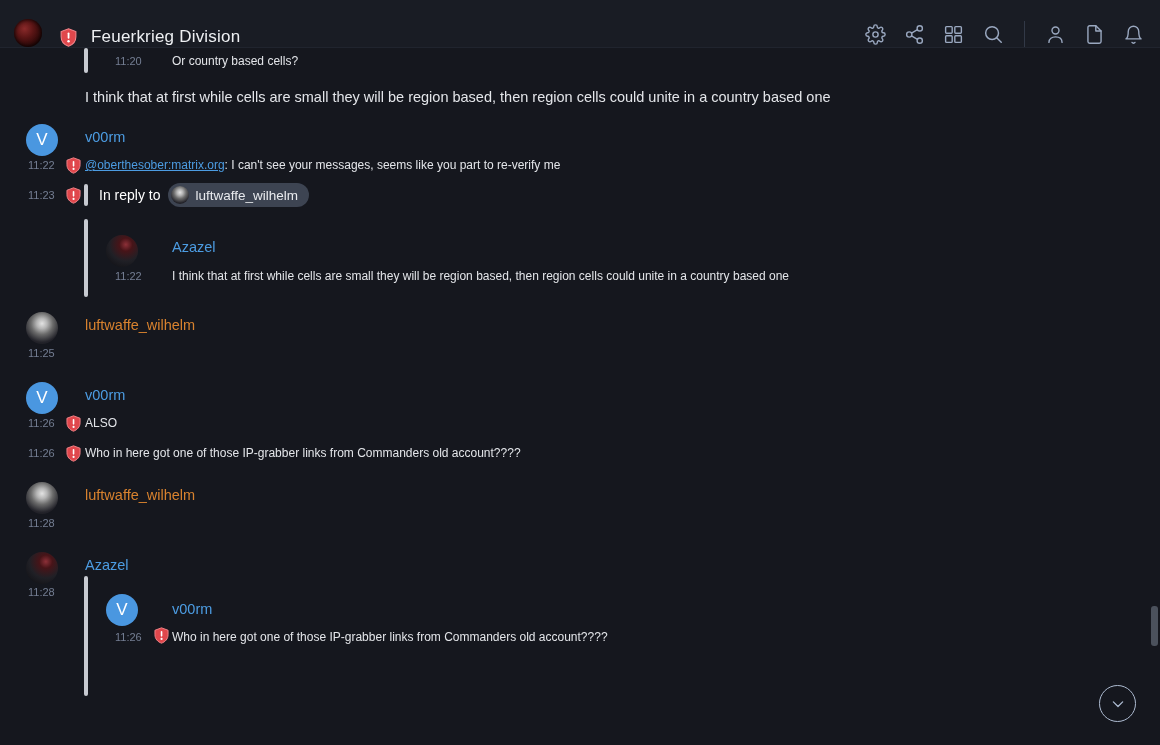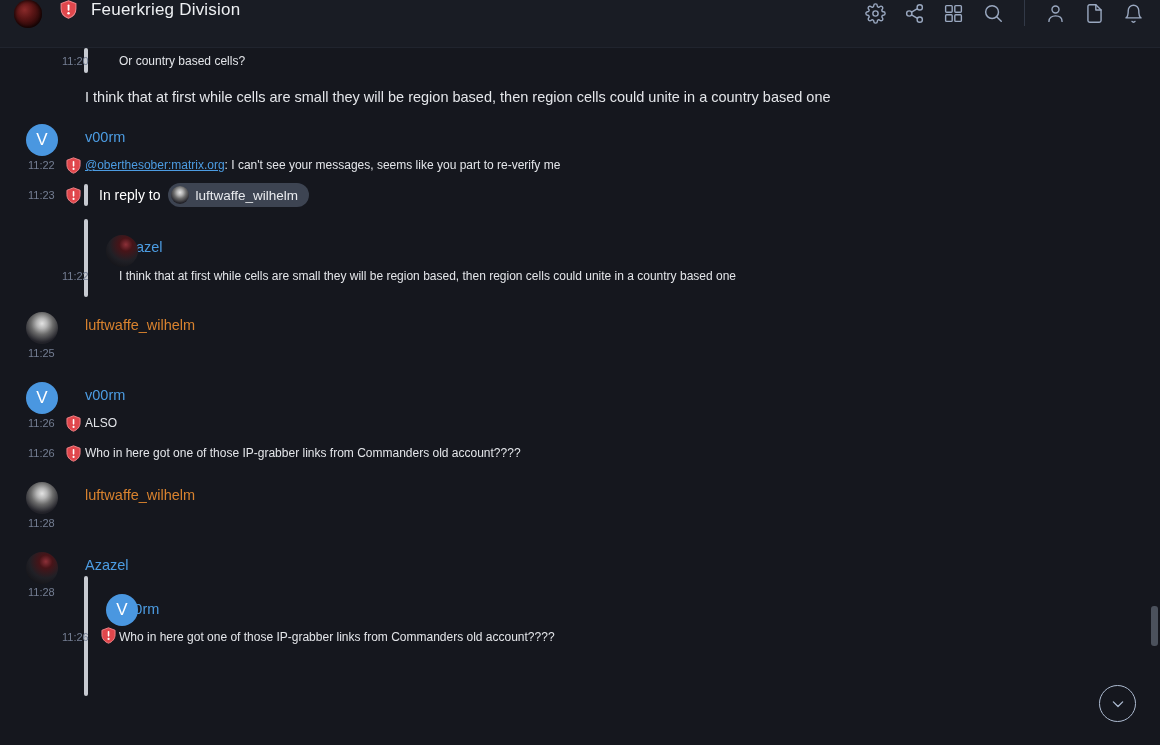--- a/index.html
+++ b/index.html
@@ -7,21 +7,21 @@
   body {
     background:#15171e;
     font-family:"Liberation Sans","DejaVu Sans",sans-serif;
     color:#e3e5e9;
     position:relative;
   }
   
   .topbar {
     position:absolute; top:0; left:0; right:0; height:48px;
     background:#191c24; border-bottom:1px solid #20242e;
-    display:flex; align-items:flex-start; padding:0 14px; z-index:10;
+    display:flex; align-items:flex-end; padding:0 14px; z-index:10;
   }
   .room-avatar {
     width:28px; height:28px; border-radius:50%; flex:0 0 auto;
     background:radial-gradient(circle at 38% 35%, #8a2a2a 0%, #5a1515 35%, #2a0808 70%, #120404 100%);
     box-shadow:inset 0 0 4px #000;
   }
   .shield { display:inline-flex; align-items:center; justify-content:center; }
   .topbar .shield { margin-left:18px; }
   .room-title { font-size:17px; font-weight:500; color:#edeff2; margin-left:14px; letter-spacing:.2px; }
   .hicons { margin-left:auto; display:flex; align-items:center; gap:14px; }
@@ -40,21 +40,21 @@
   .uname { font-size:14.5px; font-weight:500; cursor:pointer; }
   .row { position:relative; height:30px; padding-left:85px; display:flex; align-items:center; }
   .time { position:absolute; left:28px; top:0; height:100%; display:flex; align-items:center;
           font-size:11px; color:#747e93; }
   .gshield { position:absolute; left:66px; top:0; height:100%; display:flex; align-items:center; }
   .mtext { font-size:12px; color:#e3e5e9; white-space:nowrap; }
   .mlink { color:#4c9ce2; text-decoration:underline; cursor:pointer;text-align:right; }
   .body-text { margin-left:85px; font-size:14.5px; line-height:22px; max-width:960px; color:#e3e5e9; }
   
   .qbar { position:absolute; left:-1px; top:0; bottom:0; width:4px; border-radius:2px; background:#c7cad1; }
-  .quote { position:relative; margin-left:85px; padding-left:34px; }
+  .quote { position:relative; margin-left:85px; padding-left:87px; }
   .q-avatar { position:absolute; left:21px; width:32px; height:32px; border-radius:50%; cursor:pointer; }
   .q-name-row { display:flex; align-items:center; }
   .q-row { position:relative; height:30px; display:flex; align-items:center; }
   .q-time { position:absolute; left:-57px; font-size:11px; color:#747e93; }
   .q-shield { position:absolute; left:-18px; }
   
   .reply-head { position:relative; height:30px; padding-left:85px; display:flex; align-items:center; }
   .reply-bar { position:absolute; left:84px; top:4px; bottom:4px; width:4px; border-radius:2px; background:#c7cad1; }
   .reply-label { margin-left:14px; font-size:14px; color:#ffffff; }
   .pill { display:inline-flex; align-items:center; gap:6px; margin-left:8px; height:24px;

